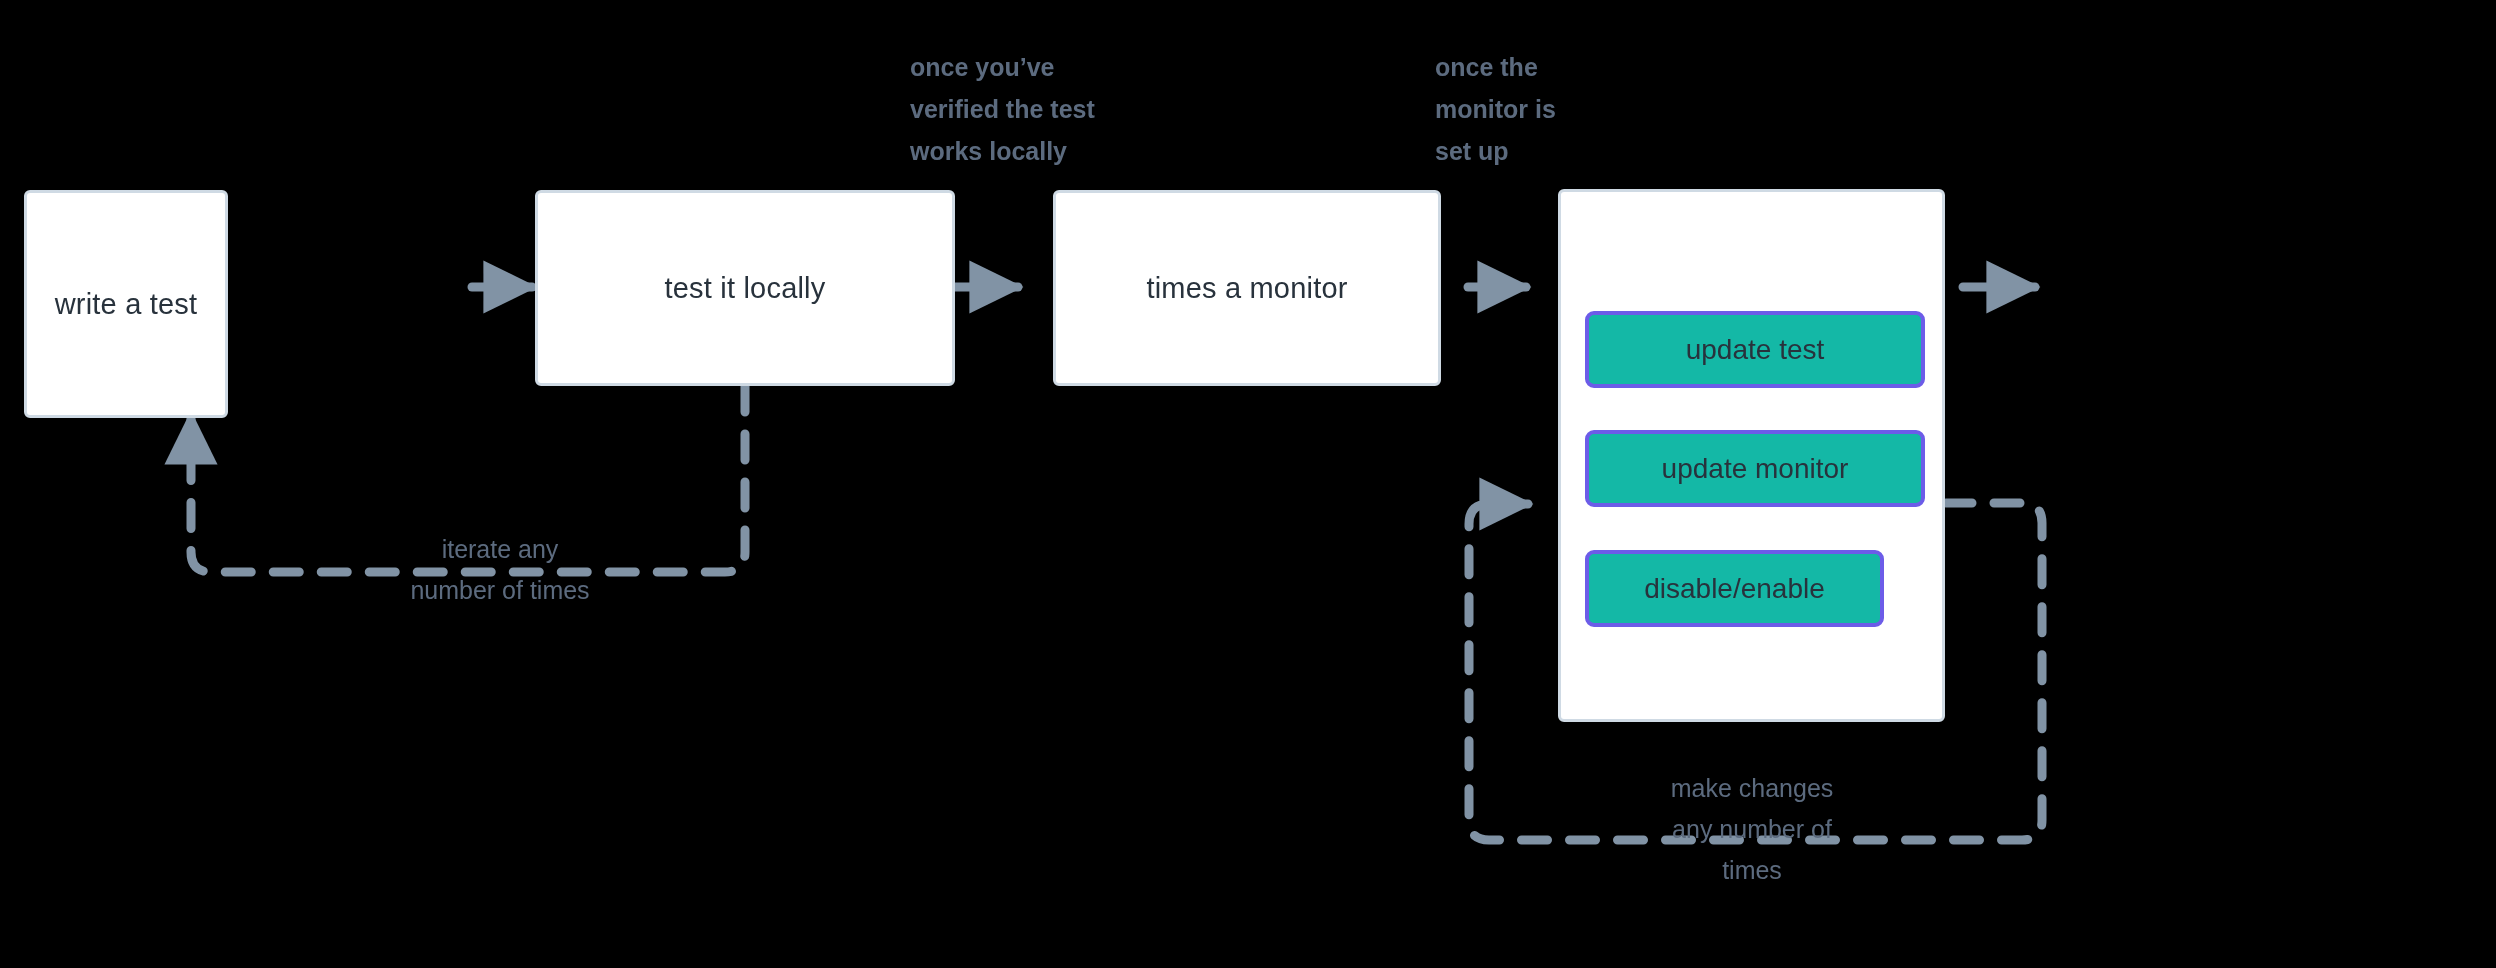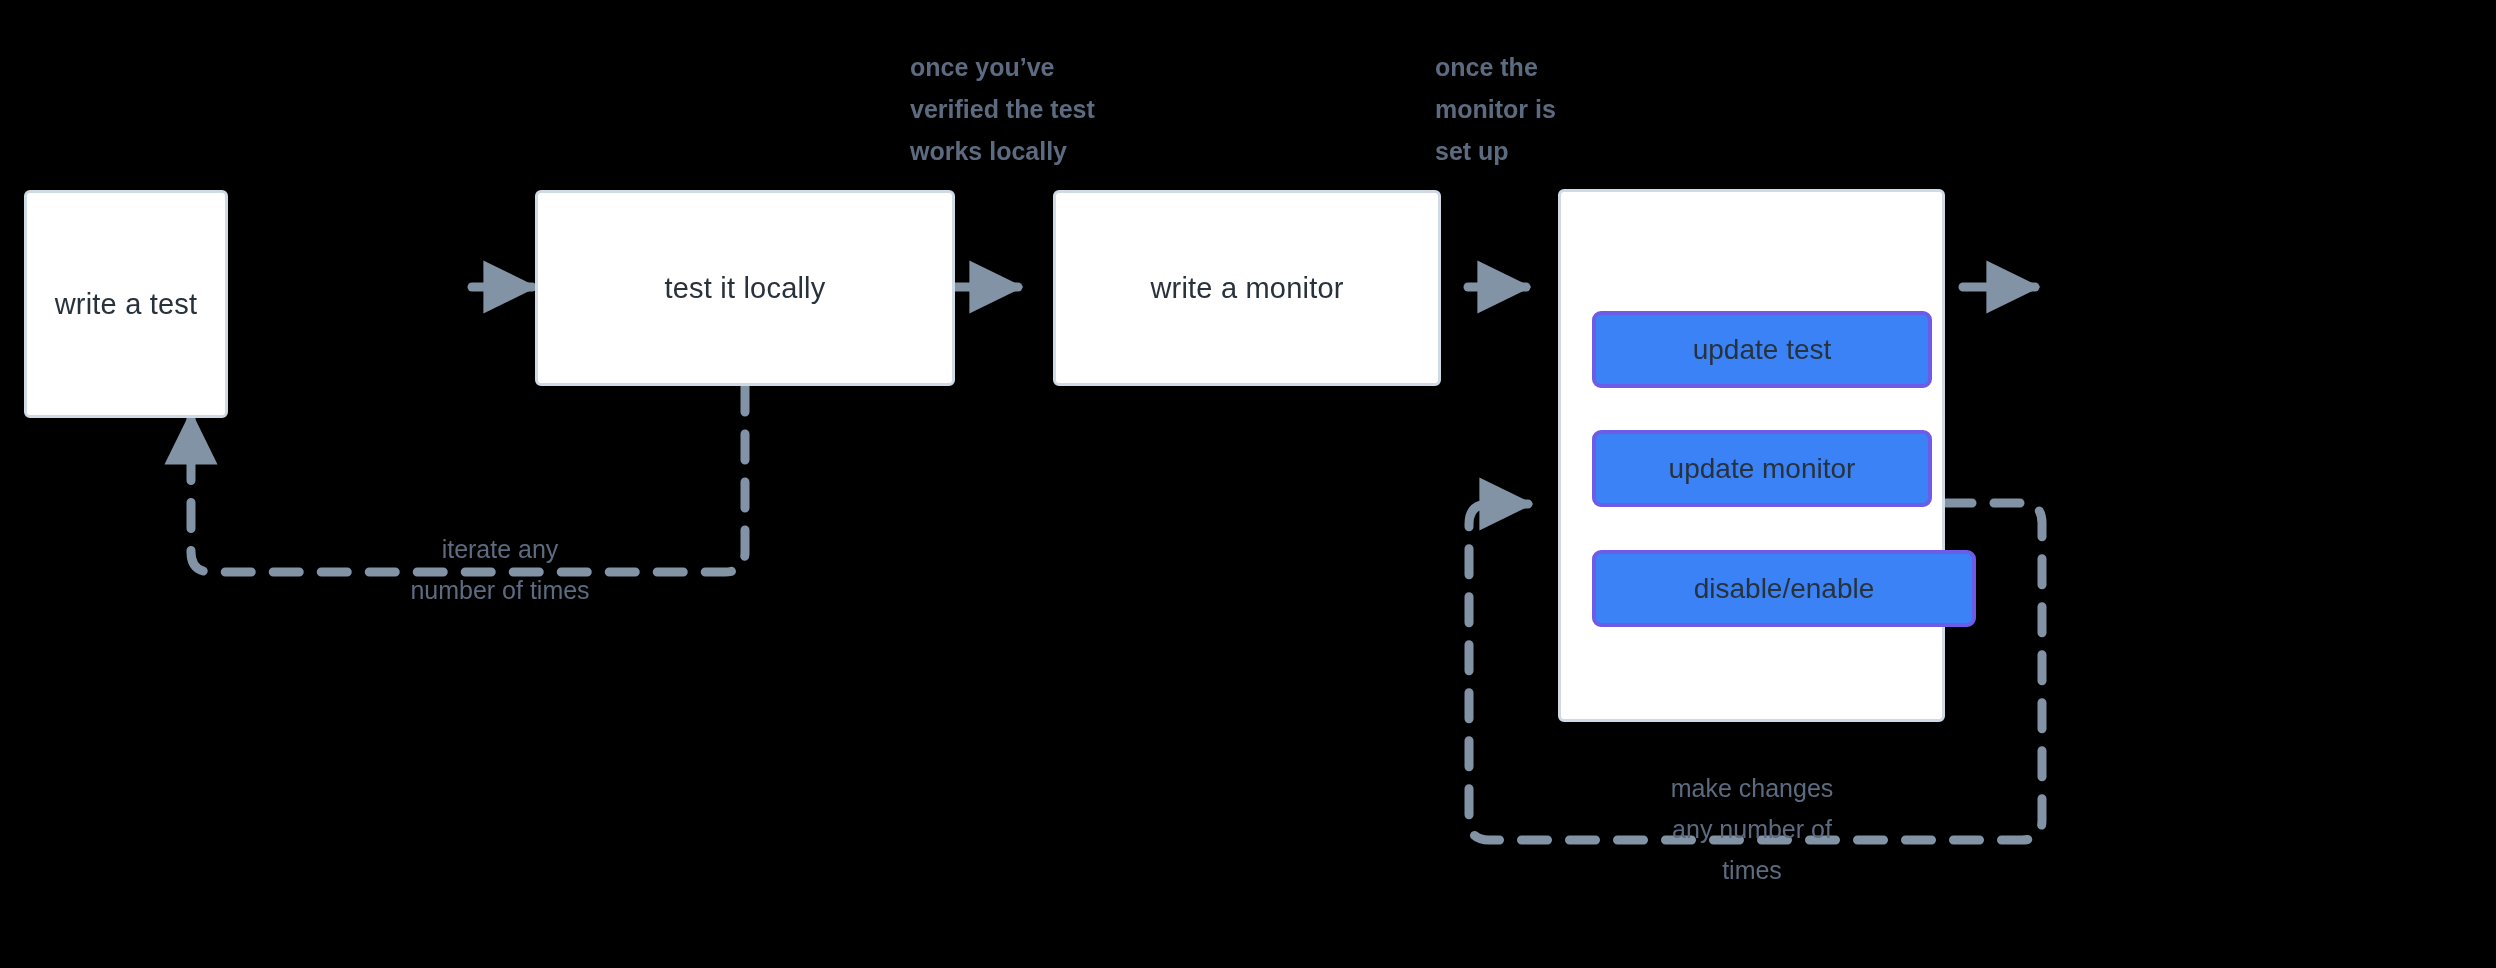--- a/index.html
+++ b/index.html
@@ -42,25 +42,24 @@
   .node.simple .node-label {
     top: 50%;
     transform: translateY(-50%);
   }
   
   .node.group .node-label {
     top: 52px;
   }
   .subnode {
     position: absolute;
-    background: #3b82f6;
+    background: #14b8a6;
     border: 4px solid #6c5ce8;
     border-radius: 9px;
     box-sizing: border-box;
-    margin-left: 7px;
   }
   .subnode-label {
     position: absolute;
     left: 0; top: 50%;
     width: 100%;
     text-align: center;
     transform: translateY(-50%);
     color: #28323c;
     font-size: 28px;
   }
@@ -106,34 +105,34 @@
 
   <div class="node simple" style="left:24px; top:190px; width:204px; height:228px;">
     <div class="node-label">write a test</div>
   </div>
 
   <div class="node simple" style="left:535px; top:190px; width:420px; height:196px;">
     <div class="node-label">test it locally</div>
   </div>
 
   <div class="node simple" style="left:1053px; top:190px; width:388px; height:196px;">
-    <div class="node-label">write a monitor</div>
+    <div class="node-label">times a monitor</div>
   </div>
 
   <div class="node group" style="left:1558px; top:189px; width:387px; height:533px;">
 
     <div class="subnode" style="left:24px; top:119px; width:340px; height:77px;">
       <div class="subnode-label">update test</div>
     </div>
 
     <div class="subnode" style="left:24px; top:238px; width:340px; height:77px;">
       <div class="subnode-label">update monitor</div>
     </div>
 
-    <div class="subnode" style="left:24px; top:358px; width:384px; height:77px;padding-left:14px;">
+    <div class="subnode" style="left:24px; top:358px; width:299px; height:77px;padding-left:14px;">
       <div class="subnode-label">disable/enable</div>
     </div>
   </div>
 
 
   <div class="edge-label italic" style="left:910px; top:46px;">once you’ve
 verified the test
 works locally</div>
 
   <div class="edge-label centered" style="left:300px; top:529px; width:400px;">iterate any

